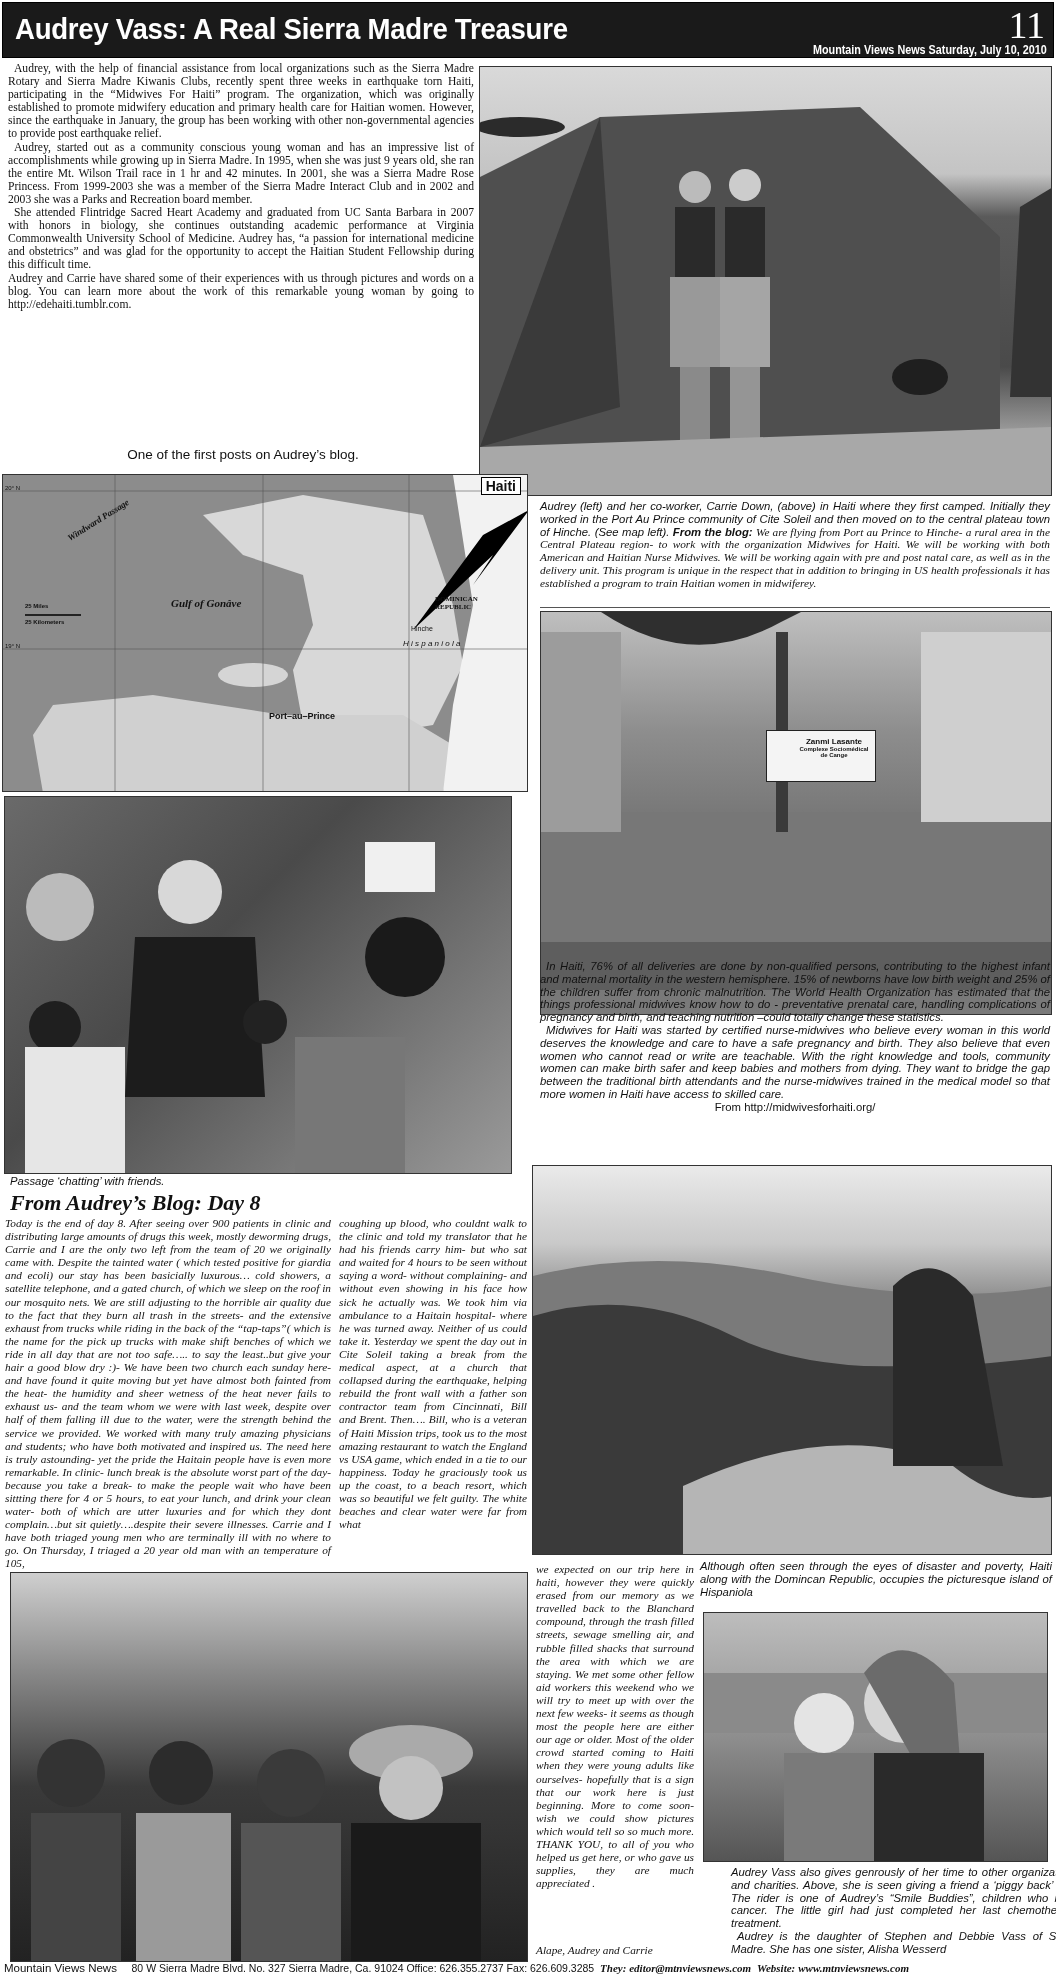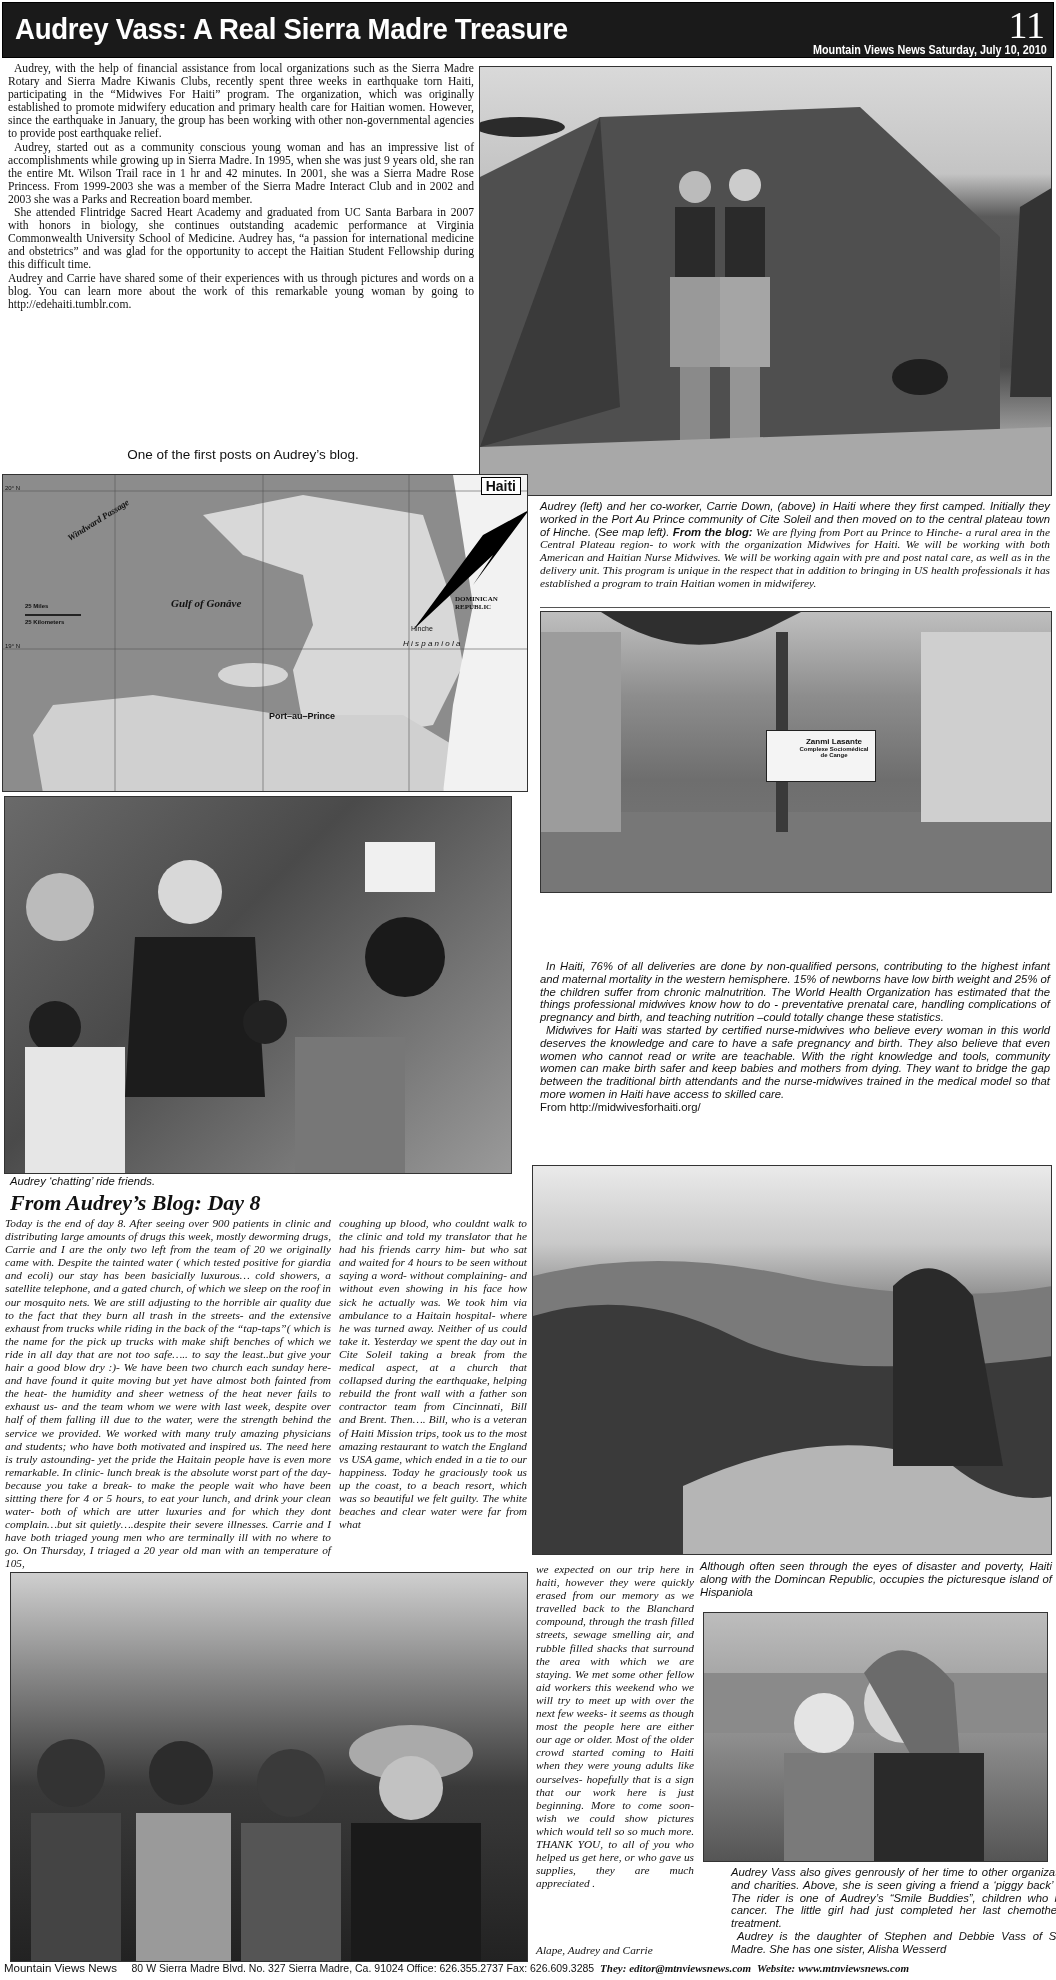--- a/index.html
+++ b/index.html
@@ -89,71 +89,71 @@
     <line x1="260" y1="0" x2="260" y2="318" stroke="#555" stroke-width="0.6"></line>
     <line x1="406" y1="0" x2="406" y2="318" stroke="#555" stroke-width="0.6"></line>
     <path d="M526 35 L470 110 L490 80 L410 155 L480 60 Z" fill="#000"></path>
     <line x1="22" y1="140" x2="78" y2="140" stroke="#000" stroke-width="1.5"></line>
   </svg>
   <div class="abs" style="right:6px; top:2px; background:#fff; border:1px solid #000; font-family:'Liberation Sans',sans-serif; font-weight:bold; font-size:14px; padding:0 4px;">Haiti</div>
   <div class="abs" style="left:60px; top:40px; font-family:'Liberation Serif',serif; font-weight:bold; font-style:italic; font-size:9px; transform:rotate(-32deg);">Windward Passage</div>
   <div class="abs" style="left:168px; top:122px; font-family:'Liberation Serif',serif; font-weight:bold; font-style:italic; font-size:11px;">Gulf of Gonâve</div>
   <div class="abs" style="left:266px; top:236px; font-family:'Liberation Sans',sans-serif; font-weight:bold; font-size:9px;">Port–au–Prince</div>
   <div class="abs" style="left:408px; top:150px; font-family:'Liberation Sans',sans-serif; font-size:7px;">Hinche</div>
-  <div class="abs" style="left:452px; top:120px; width:66px; font-family:'Liberation Serif',serif; font-weight:bold; font-size:7px;">DOMINICAN REPUBLIC</div>
+  <div class="abs" style="left:432px; top:120px; width:66px; font-family:'Liberation Serif',serif; font-weight:bold; font-size:7px;">DOMINICAN REPUBLIC</div>
   <div class="abs" style="left:400px; top:164px; font-family:'Liberation Sans',sans-serif; font-style:italic; font-size:8px;">H i s p a n i o l a</div>
   <div class="abs" style="left:22px; top:128px; font-family:'Liberation Sans',sans-serif; font-size:6px; font-weight:bold;">25 Miles</div>
   <div class="abs" style="left:22px; top:144px; font-family:'Liberation Sans',sans-serif; font-size:6px; font-weight:bold;">25 Kilometers</div>
   <div class="abs" style="left:2px; top:10px; font-family:'Liberation Sans',sans-serif; font-size:6px;">20° N</div>
   <div class="abs" style="left:2px; top:168px; font-family:'Liberation Sans',sans-serif; font-size:6px;">19° N</div>
 </div>
 
 <div class="abs cap-sans" style="left:540px; top:500px; width:510px;">
   <span>Audrey (left) and her co-worker, Carrie Down, (above)  in Haiti where they first camped. Initially they worked in the Port Au Prince community of Cite Soleil and then moved on to the central plateau town of Hinche.  (See map left).</span>
   <b>From the blog:</b>
   <span class="cap-serif-i">We are flying from Port au Prince to Hinche- a rural area in the Central Plateau region- to work with the organization Midwives for Haiti. We will be working with both American and Haitian Nurse Midwives. We will be working again with pre and post natal care, as well as in the delivery unit.  This program is unique in the respect that in addition to bringing in US health professionals it has established a program to train Haitian women in midwiferey.</span>
 </div>
 <div class="abs rule" style="left:540px; top:607px; width:510px;"></div>
 
-<div class="abs photo" style="left:540px; top:611px; width:512px; height:282px; background:linear-gradient(180deg,#bfbfbf 0%,#8d8d8d 30%,#6e6e6e 60%,#7a7a7a 100%);">
+<div class="abs photo" style="left:540px; top:611px; width:512px; height:404px; background:linear-gradient(180deg,#bfbfbf 0%,#8d8d8d 30%,#6e6e6e 60%,#7a7a7a 100%);">
   <svg width="512" height="378" viewBox="0 0 512 378">
     <rect x="0" y="200" width="512" height="130" fill="#777"></rect>
     <rect x="380" y="20" width="132" height="190" fill="#cfcfcf"></rect>
     <rect x="0" y="20" width="80" height="200" fill="#9c9c9c"></rect>
     <path d="M60 0 Q150 60 240 10 L260 0 Z" fill="#2f2f2f"></path>
     <rect x="235" y="20" width="12" height="200" fill="#3a3a3a"></rect>
     <rect x="0" y="330" width="512" height="48" fill="#5e5e5e"></rect>
   </svg>
   <div class="abs" style="left:225px; top:118px; width:110px; height:52px; background:#f4f4f4; border:1px solid #222; padding:6px 4px 2px 30px; text-align:center;">
     <div style="font-family:'Liberation Sans',sans-serif; font-weight:bold; font-size:8px;">Zanmi Lasante</div>
     <div style="font-family:'Liberation Sans',sans-serif; font-weight:bold; font-size:6px;">Complexe Sociomédical</div>
     <div style="font-family:'Liberation Sans',sans-serif; font-weight:bold; font-size:6px;">de Cange</div>
   </div>
 </div>
 
 <div class="abs cap-sans" style="left:540px; top:960px; width:510px;">
   <p style="text-indent:6px;">In Haiti, 76% of all deliveries are done by non-qualified persons, contributing to the highest infant and maternal mortality in the western hemisphere. 15% of newborns have low birth weight and 25% of the children suffer from chronic malnutrition. The World Health Organization has estimated that the things professional midwives know how to do - preventative prenatal care, handling complications of pregnancy and birth, and teaching nutrition –could totally change these statistics.</p>
   <p style="text-indent:6px;">Midwives for Haiti was started by certified nurse-midwives who believe every woman in this world deserves the knowledge and care to have a safe pregnancy and birth. They also believe that even women who cannot read or write are teachable. With the right knowledge and tools, community women can make birth safer and keep babies and mothers from dying. They  want to bridge the gap between the traditional birth attendants and the nurse-midwives trained in the medical model so that more women in Haiti have access to skilled care.</p>
-  <p style="text-align:left; font-style:normal;">From http://midwivesforhaiti.org/</p>
+  <p style="text-align:center; font-style:normal;">From http://midwivesforhaiti.org/</p>
 </div>
 
 <div class="abs photo" style="left:4px; top:796px; width:508px; height:378px; background:linear-gradient(135deg,#6a6a6a 0%,#4a4a4a 40%,#9a9a9a 100%);">
   <svg width="508" height="378" viewBox="0 0 508 378">
     <circle cx="185" cy="95" r="32" fill="#d8d8d8"></circle>
     <path d="M130 140 L250 140 L260 300 L120 300 Z" fill="#1c1c1c"></path>
     <circle cx="55" cy="110" r="34" fill="#bbb"></circle>
     <circle cx="400" cy="160" r="40" fill="#1a1a1a"></circle>
     <circle cx="50" cy="230" r="26" fill="#1f1f1f"></circle>
     <rect x="20" y="250" width="100" height="128" fill="#e6e6e6"></rect>
     <circle cx="260" cy="225" r="22" fill="#222"></circle>
     <rect x="290" y="240" width="110" height="138" fill="#777"></rect>
     <rect x="360" y="45" width="70" height="50" fill="#f0f0f0"></rect>
   </svg>
 </div>
-<div class="abs" style="left:10px; top:1175px; font-family:'Liberation Sans',sans-serif; font-style:italic; font-size:11.3px;">Audrey ‘chatting’ ride friends.</div>
+<div class="abs" style="left:10px; top:1175px; font-family:'Liberation Sans',sans-serif; font-style:italic; font-size:11.3px;">Passage ‘chatting’ with friends.</div>
 
 <div class="abs blog-h" style="left:10px; top:1190px;">From Audrey’s Blog:  Day 8</div>
 
 <div class="abs blog-col" style="left:5px; top:1217px; width:326px;">Today is the end of day 8. After seeing over 900 patients in clinic and distributing large amounts of drugs this week, mostly deworming drugs, Carrie and I are the only two left from the team of 20 we originally came with. Despite the tainted water ( which tested positive for giardia and ecoli) our stay has been basicially luxurous… cold showers, a satellite telephone, and a gated church, of which we sleep on the roof in our mosquito nets. We are still adjusting to the horrible air quality due to the fact that they burn all trash in the streets- and the extensive exhaust from trucks while riding in the back of the “tap-taps”( which is the name for the pick up trucks with make shift benches of which we ride in all day that are not too safe….. to say the least..but give your hair a good blow dry :)- We have been two church each sunday here- and have found it quite moving but yet have almost both fainted from the heat- the humidity and sheer wetness of the heat never fails to exhaust us- and the team whom we were with last week, despite over half of them falling ill due to the water, were the strength behind the service we provided. We worked with many truly amazing physicians and students; who have both motivated and inspired us. The need here is truly astounding- yet the pride the Haitain people have is even more remarkable. In clinic- lunch break is the absolute worst part of the day- because you take a break- to make the people wait who have been sittting there for 4 or 5 hours, to eat your lunch, and drink your clean water- both of which are utter luxuries and for which they dont complain…but sit quietly….despite their severe illnesses. Carrie and I have both triaged young men who are terminally ill with no where to go. On Thursday, I triaged a 20 year old man with an temperature of 105,</div>
 <div class="abs blog-col" style="left:339px; top:1217px; width:188px;">coughing up blood, who couldnt walk to the clinic and told my translator that he had his friends carry him- but who sat and waited for 4 hours to be seen without saying a word- without complaining- and without even showing in his face how sick he actually was. We took him via ambulance to a Haitain hospital- where he was turned away. Neither of us could take it. Yesterday we spent the day out in Cite Soleil taking a break from the medical aspect, at a church that collapsed during the earthquake, helping rebuild the front wall with a father son contractor team from Cincinnati, Bill and Brent. Then…. Bill, who is a veteran of Haiti Mission trips, took us to the most amazing restaurant to watch the England vs USA game, which ended in a tie to our happiness. Today he graciously took us up the coast, to a beach resort, which was so beautiful we felt guilty. The white beaches and clear water were far from what</div>
 <div class="abs blog-col" style="left:536px; top:1563px; width:158px;">we expected on our trip here in haiti, however they were quickly erased from our memory as we travelled back to the Blanchard compound, through the trash filled streets, sewage smelling air, and rubble filled shacks that surround the area with which we are staying. We met some other fellow aid workers this weekend who we will try to meet up with over the next few weeks- it seems as though most the people here are either our age or older. Most of the older crowd started coming to Haiti when they were young adults like ourselves- hopefully that is a sign that our work here is just beginning. More to come soon- wish we could show pictures which would tell so so much more. THANK YOU, to all of you who helped us get here, or who gave us supplies, they are much appreciated .</div>
 <div class="abs blog-col" style="left:536px; top:1944px; width:158px; text-align:left;">Alape, Audrey and Carrie</div>
 
 <div class="abs photo" style="left:532px; top:1165px; width:520px; height:390px; background:linear-gradient(180deg,#eaeaea 0%,#c9c9c9 20%,#8a8a8a 35%,#3c3c3c 55%,#5a5a5a 75%,#9c9c9c 100%);">
   <svg width="520" height="390" viewBox="0 0 520 390">

